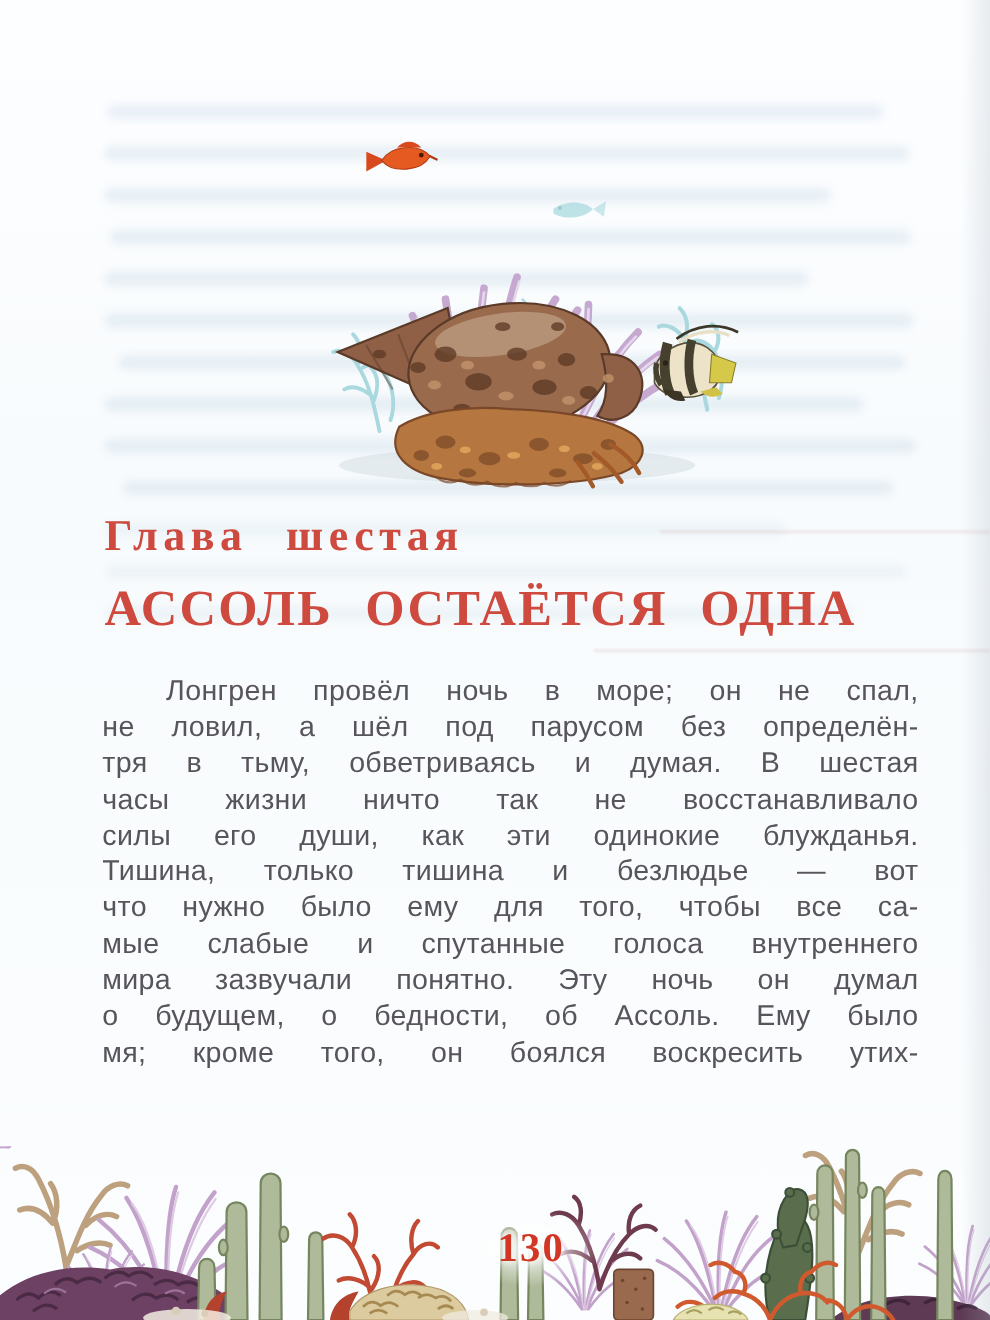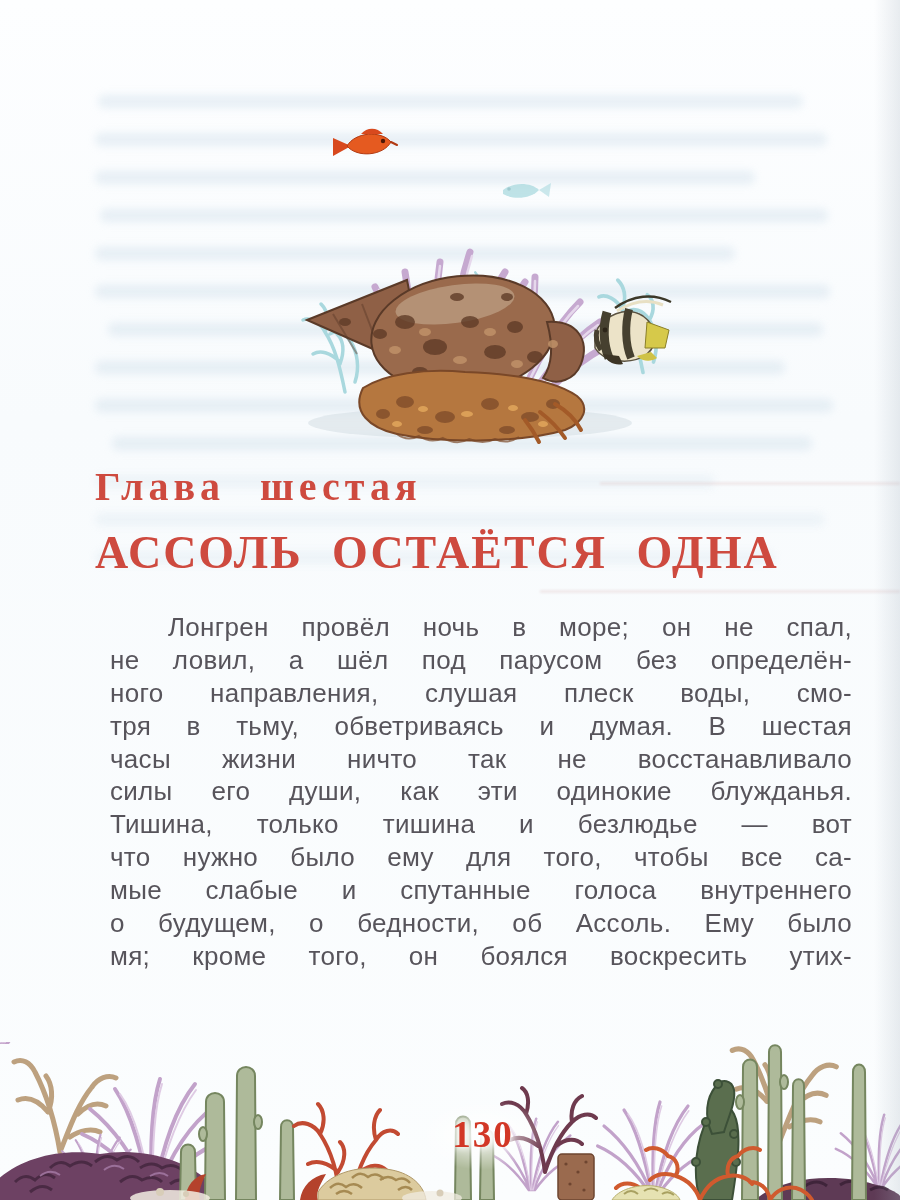--- a/index.html
+++ b/index.html
@@ -15,21 +15,21 @@
               background:linear-gradient(to right,rgba(0,0,0,0),rgba(168,180,192,.25));}
   
   .illu-top{position:absolute;left:285px;top:82px;width:410px;height:365px;}
   .illu-bottom{position:absolute;left:0;top:1042px;width:900px;height:158px;}
   
   .heading{position:absolute;left:95px;top:464px;width:742px;
            font-family:"Liberation Serif",serif;font-weight:700;color:#ce4a3f;}
   .heading .l1{font-size:40px;line-height:46px;letter-spacing:5px;word-spacing:20px;}
   .heading .l2{font-size:46px;line-height:54px;letter-spacing:2px;word-spacing:16px;margin-top:16px;}
   
-  .bodytext{position:absolute;left:110px;top:611px;width:742px;color:#57545b;
+  .bodytext{position:absolute;left:93px;top:611px;width:742px;color:#57545b;
             font-size:26px;line-height:32.9px;letter-spacing:.3px;}
   .bline{text-align:justify;text-align-last:justify;white-space:normal;height:32.9px;overflow:hidden;}
   .bline.indent{text-indent:58px;}
   
   .num-halo{position:absolute;left:418px;top:1100px;width:130px;height:70px;border-radius:50%;
             background:radial-gradient(closest-side,rgba(255,255,255,.95),rgba(255,255,255,0));}
   .pagenum{position:absolute;left:438px;top:1113px;width:90px;text-align:center;
            font-family:"Liberation Serif",serif;font-weight:700;font-size:37px;
            color:#d23726;letter-spacing:2px;
            text-shadow:0 0 6px #fff,0 0 10px #fff;}
@@ -179,27 +179,27 @@
   </svg>
 
   <div class="heading">
     <div class="l1">Глава шестая</div>
     <div class="l2">АССОЛЬ ОСТАЁТСЯ ОДНА</div>
   </div>
 
   <div class="bodytext">
     <div class="bline indent">Лонгрен провёл ночь в море; он не спал,</div>
     <div class="bline">не ловил, а шёл под парусом без определён-</div>
-    <div class="bline">ного направления, слушая плеск воды, смо-</div>
     <div class="bline">тря в тьму, обветриваясь и думая. В шестая</div>
     <div class="bline">часы жизни ничто так не восстанавливало</div>
     <div class="bline">силы его души, как эти одинокие блужданья.</div>
     <div class="bline">Тишина, только тишина и безлюдье — вот</div>
     <div class="bline">что нужно было ему для того, чтобы все са-</div>
     <div class="bline">мые слабые и спутанные голоса внутреннего</div>
+    <div class="bline">мира зазвучали понятно. Эту ночь он думал</div>
     <div class="bline">о будущем, о бедности, об Ассоль. Ему было</div>
     <div class="bline">мя; кроме того, он боялся воскресить утих-</div>
   </div>
 
   <svg class="illu-bottom" viewBox="0 0 900 158">
 
     <g id="antler" stroke="#bda17f" stroke-width="5" fill="none" stroke-linecap="round">
       <path d="M60,110 C55,80 48,55 35,30 M35,30 C30,20 22,16 14,20 M48,70 C38,58 28,54 18,58
                M48,70 C54,56 52,42 46,34 M60,110 C70,85 78,62 92,45 M92,45 C98,36 108,32 116,36
                M78,72 C88,62 98,60 106,64 M70,95 C80,88 92,86 100,90"></path>

